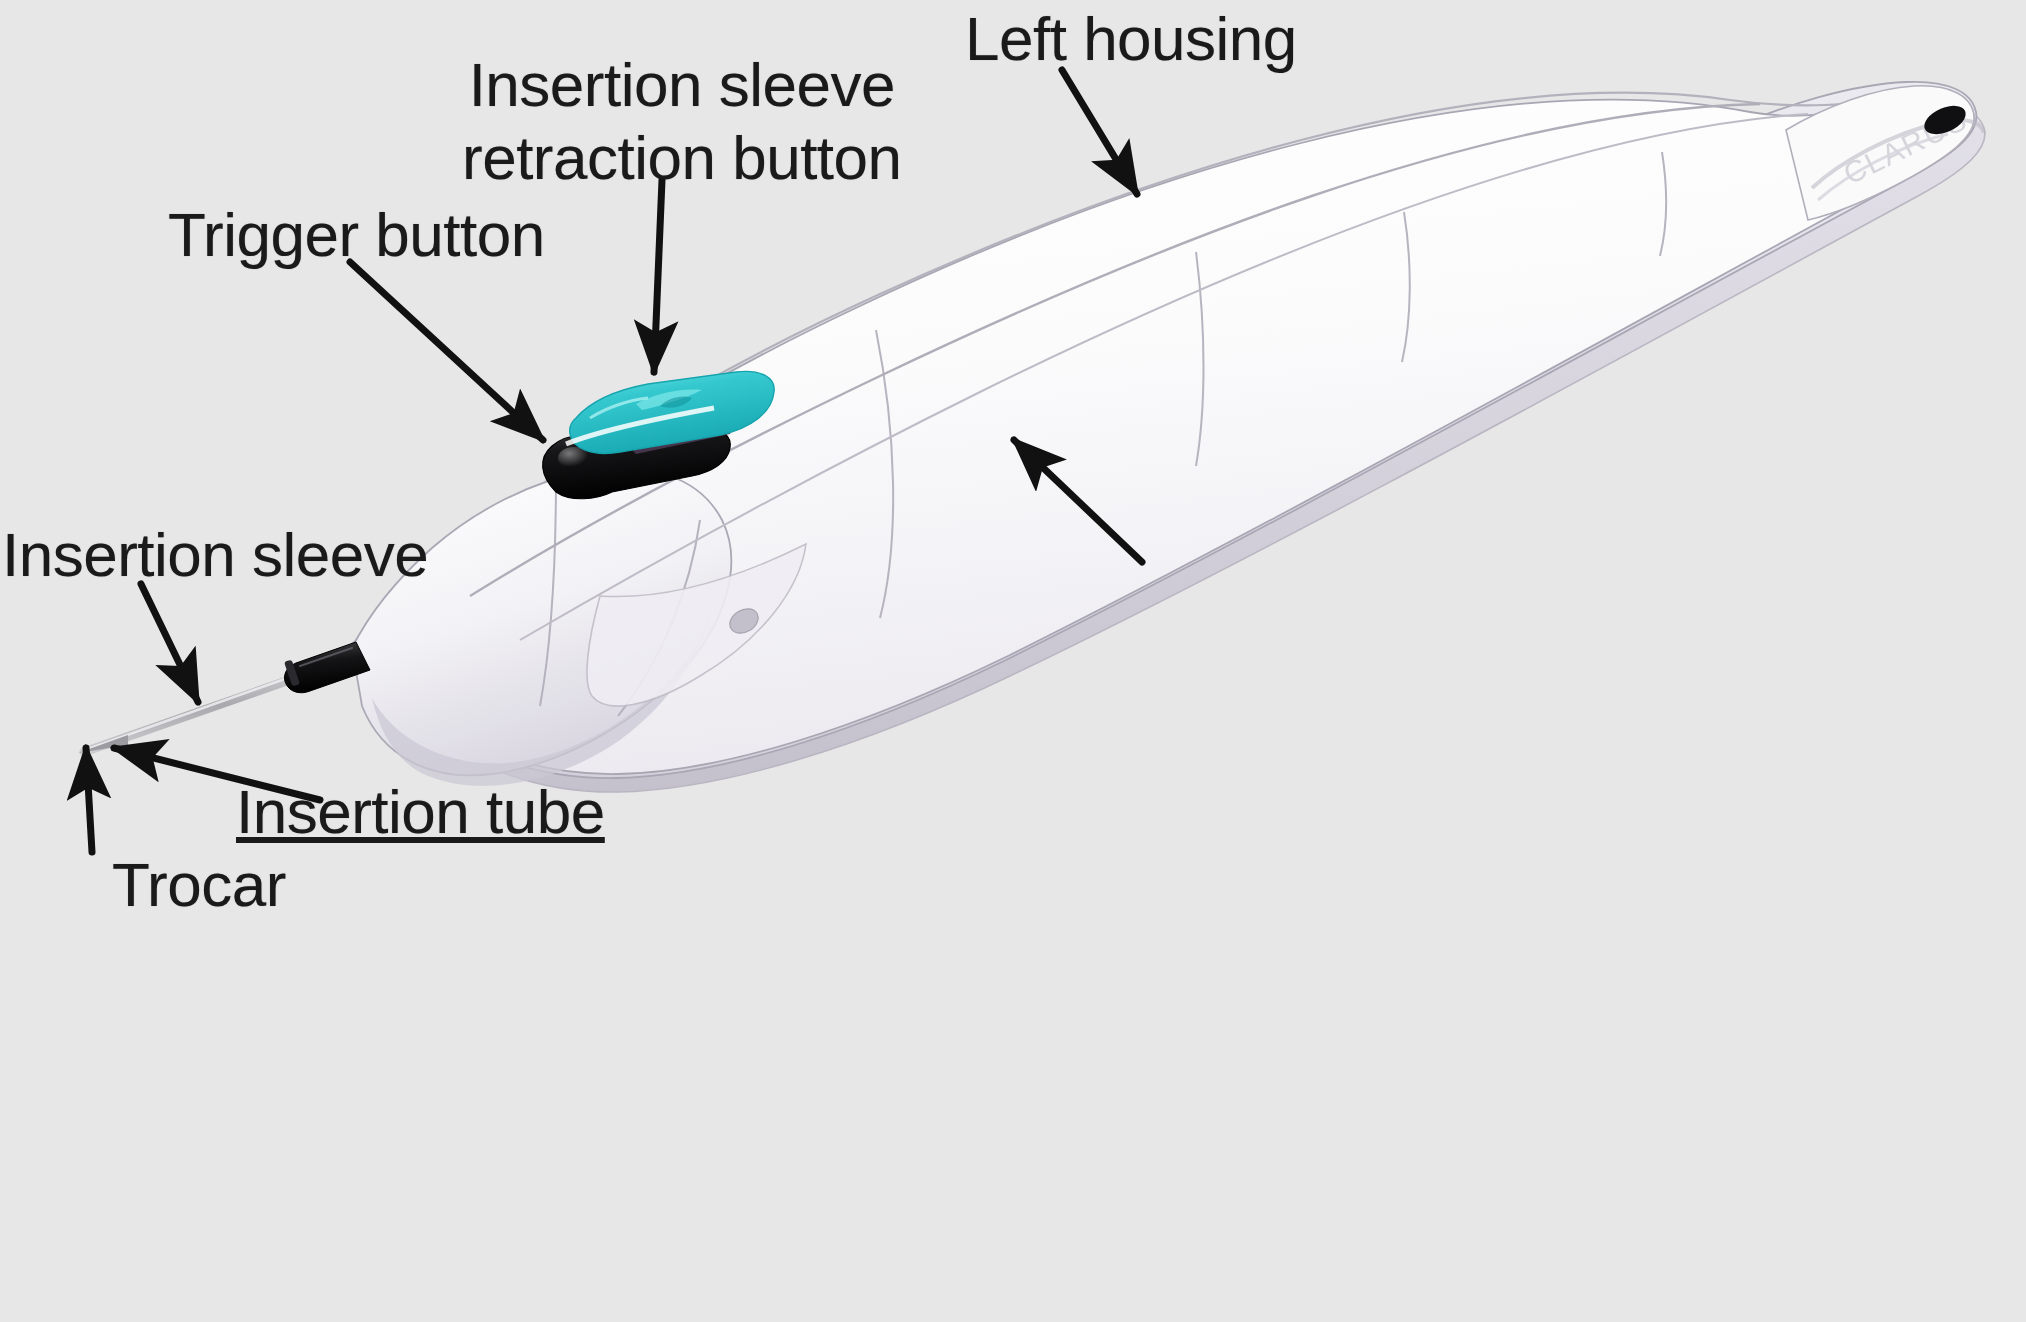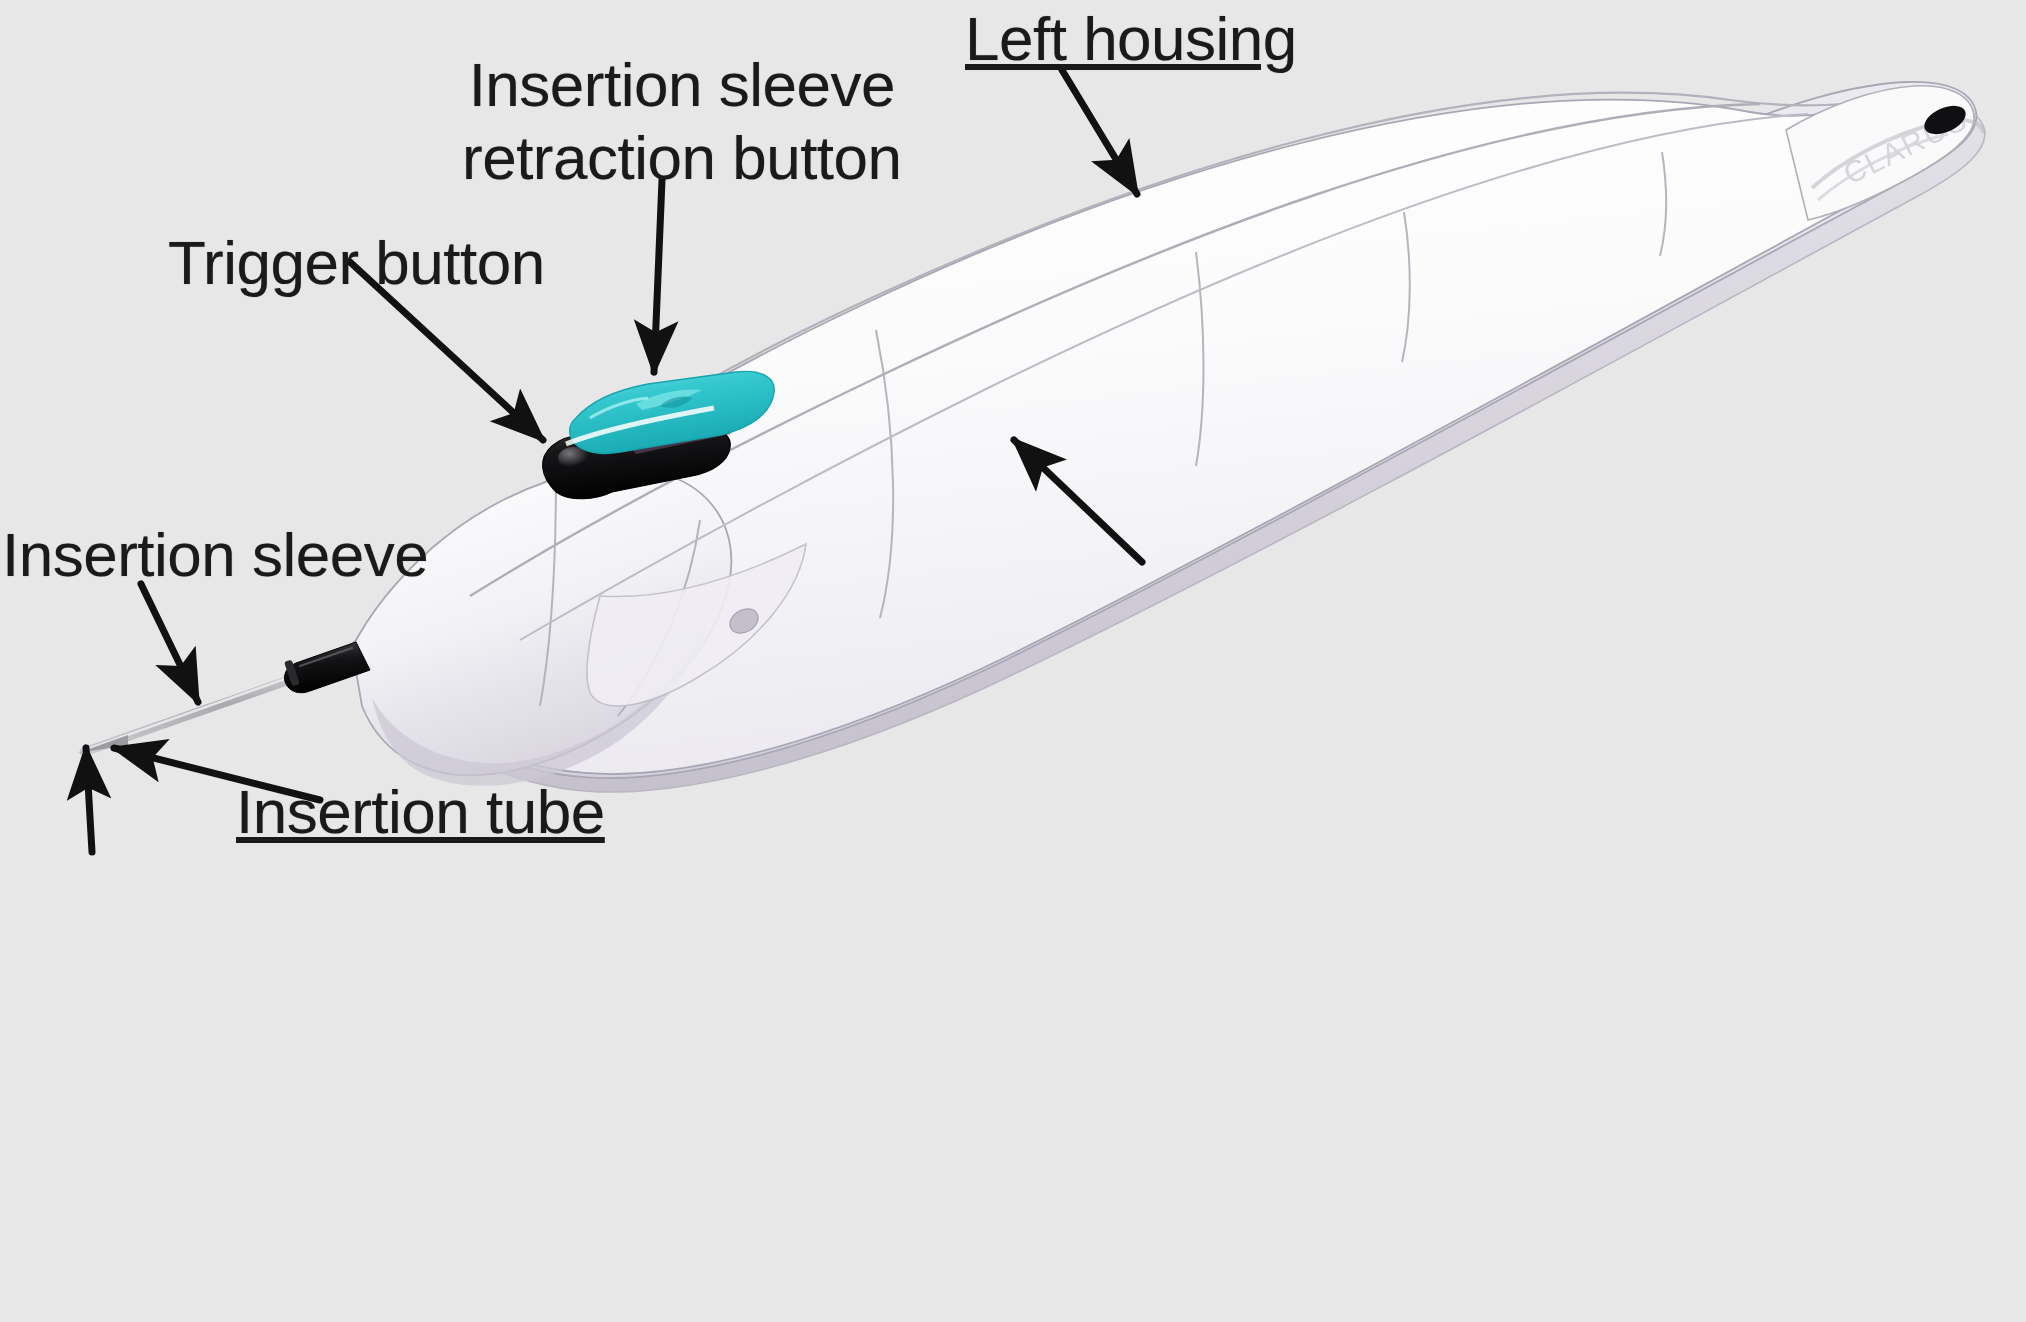--- a/index.html
+++ b/index.html
@@ -239,26 +239,27 @@
       <line x1="1062" y1="70" x2="1137" y2="194" marker-end="url(#arrowHead)"></line>
       <line x1="662" y1="180" x2="654" y2="372" marker-end="url(#arrowHead)"></line>
       <line x1="350" y1="262" x2="543" y2="440" marker-end="url(#arrowHead)"></line>
       <line x1="141" y1="584" x2="198" y2="702" marker-end="url(#arrowHead)"></line>
       <line x1="1142" y1="562" x2="1014" y2="440" marker-end="url(#arrowHead)"></line>
       <line x1="320" y1="800" x2="114" y2="748" marker-end="url(#arrowHead)"></line>
       <line x1="92" y1="852" x2="86" y2="748" marker-end="url(#arrowHead)"></line>
     </g>
   </svg>
 
-  <div class="callout-label" style="left:965px; top:2px;text-decoration:underline;">Left housing</div>
+  <div class="callout-label" style="left:965px; top:2px;">Left housing</div>
 
   <div class="callout-label two-line" style="left:462px; top:48px; text-align:center;">Insertion sleeve
 retraction button</div>
 
-  <div class="callout-label" style="left:168px; top:198px;margin-top:28px;">Trigger button</div>
+  <div class="callout-label" style="left:168px; top:198px;">Trigger button</div>
 
   <div class="callout-label" style="left:2px; top:518px;">Insertion sleeve</div>
 
 
   <div class="callout-label" style="left:236px; top:775px;text-decoration:underline;">Insertion tube</div>
 
+  <div class="callout-label" style="left:112px; top:848px;">Trocar</div>
 
 </div>
 
 </body></html>

